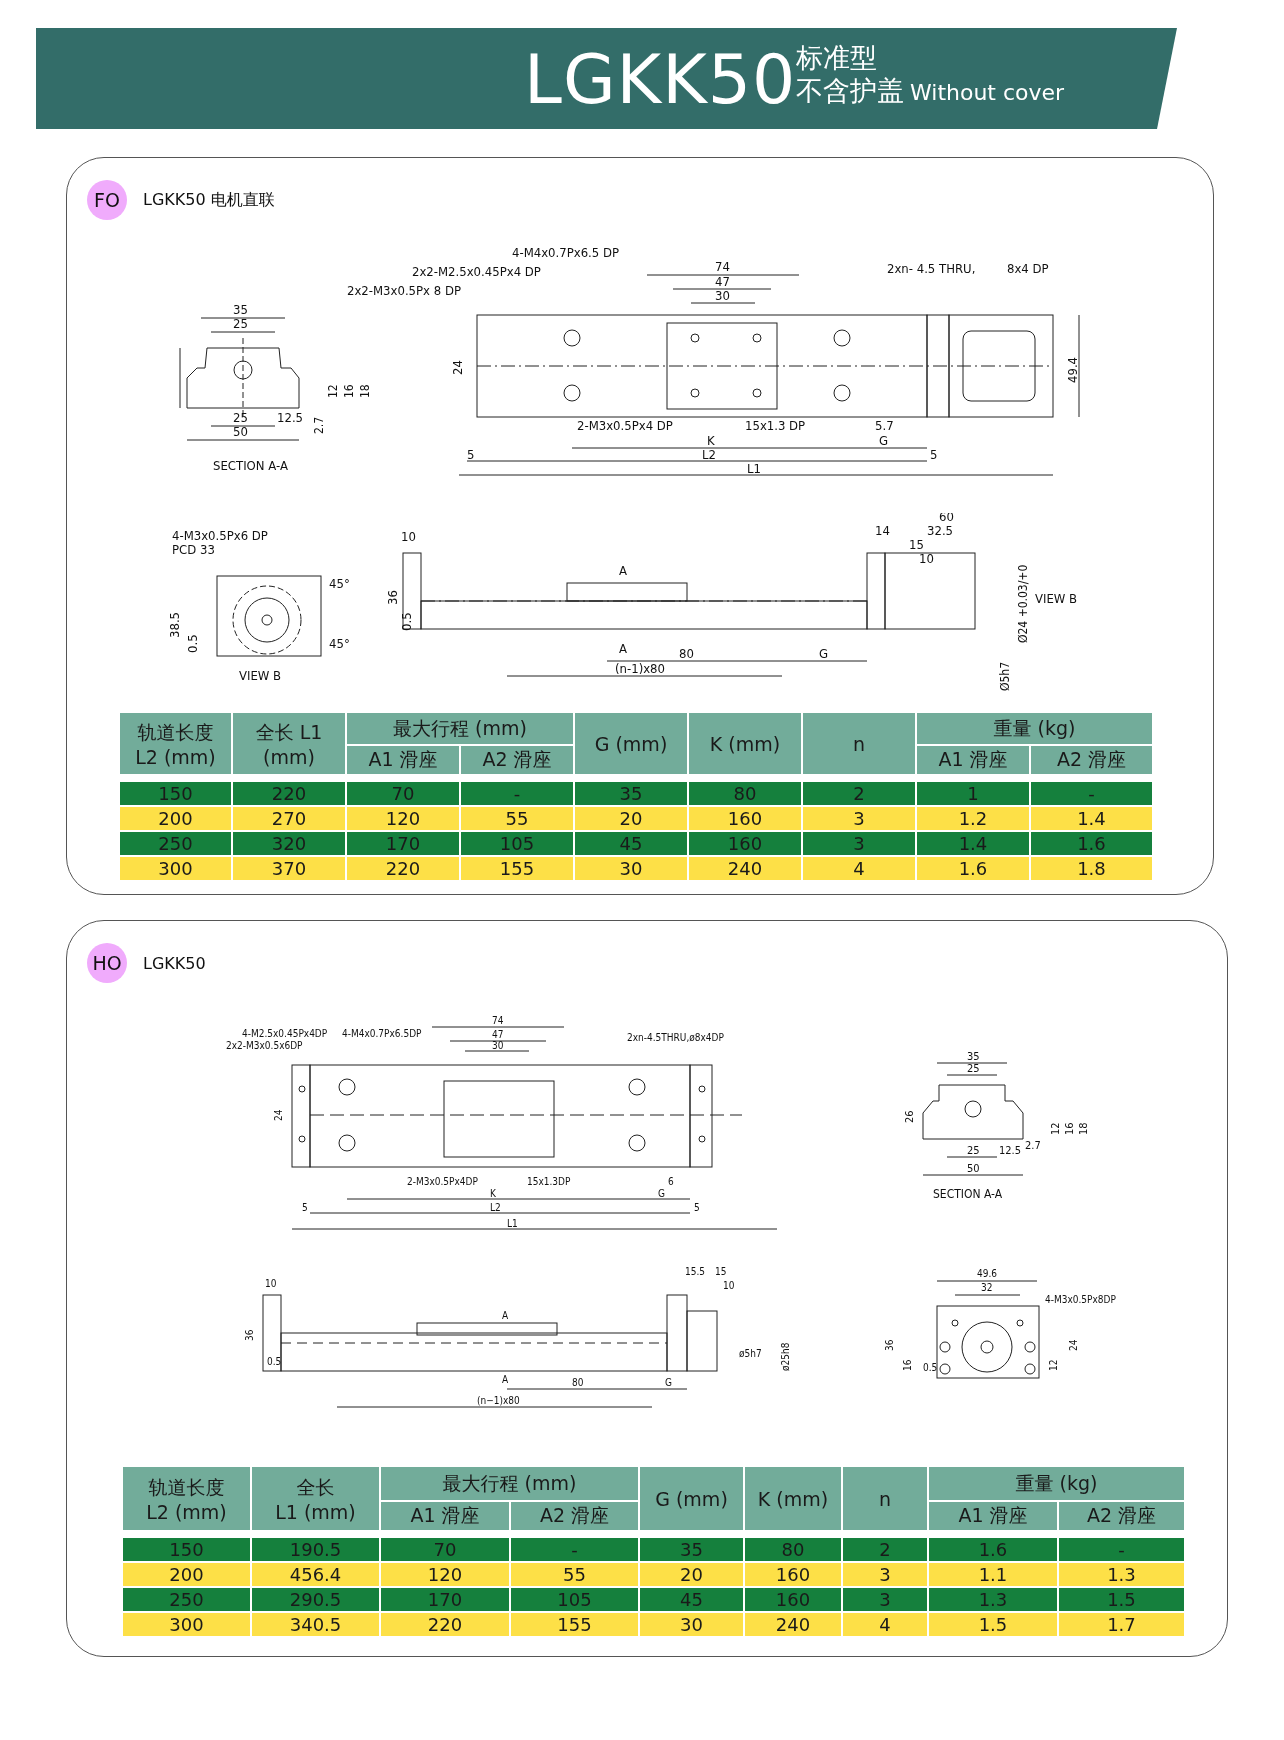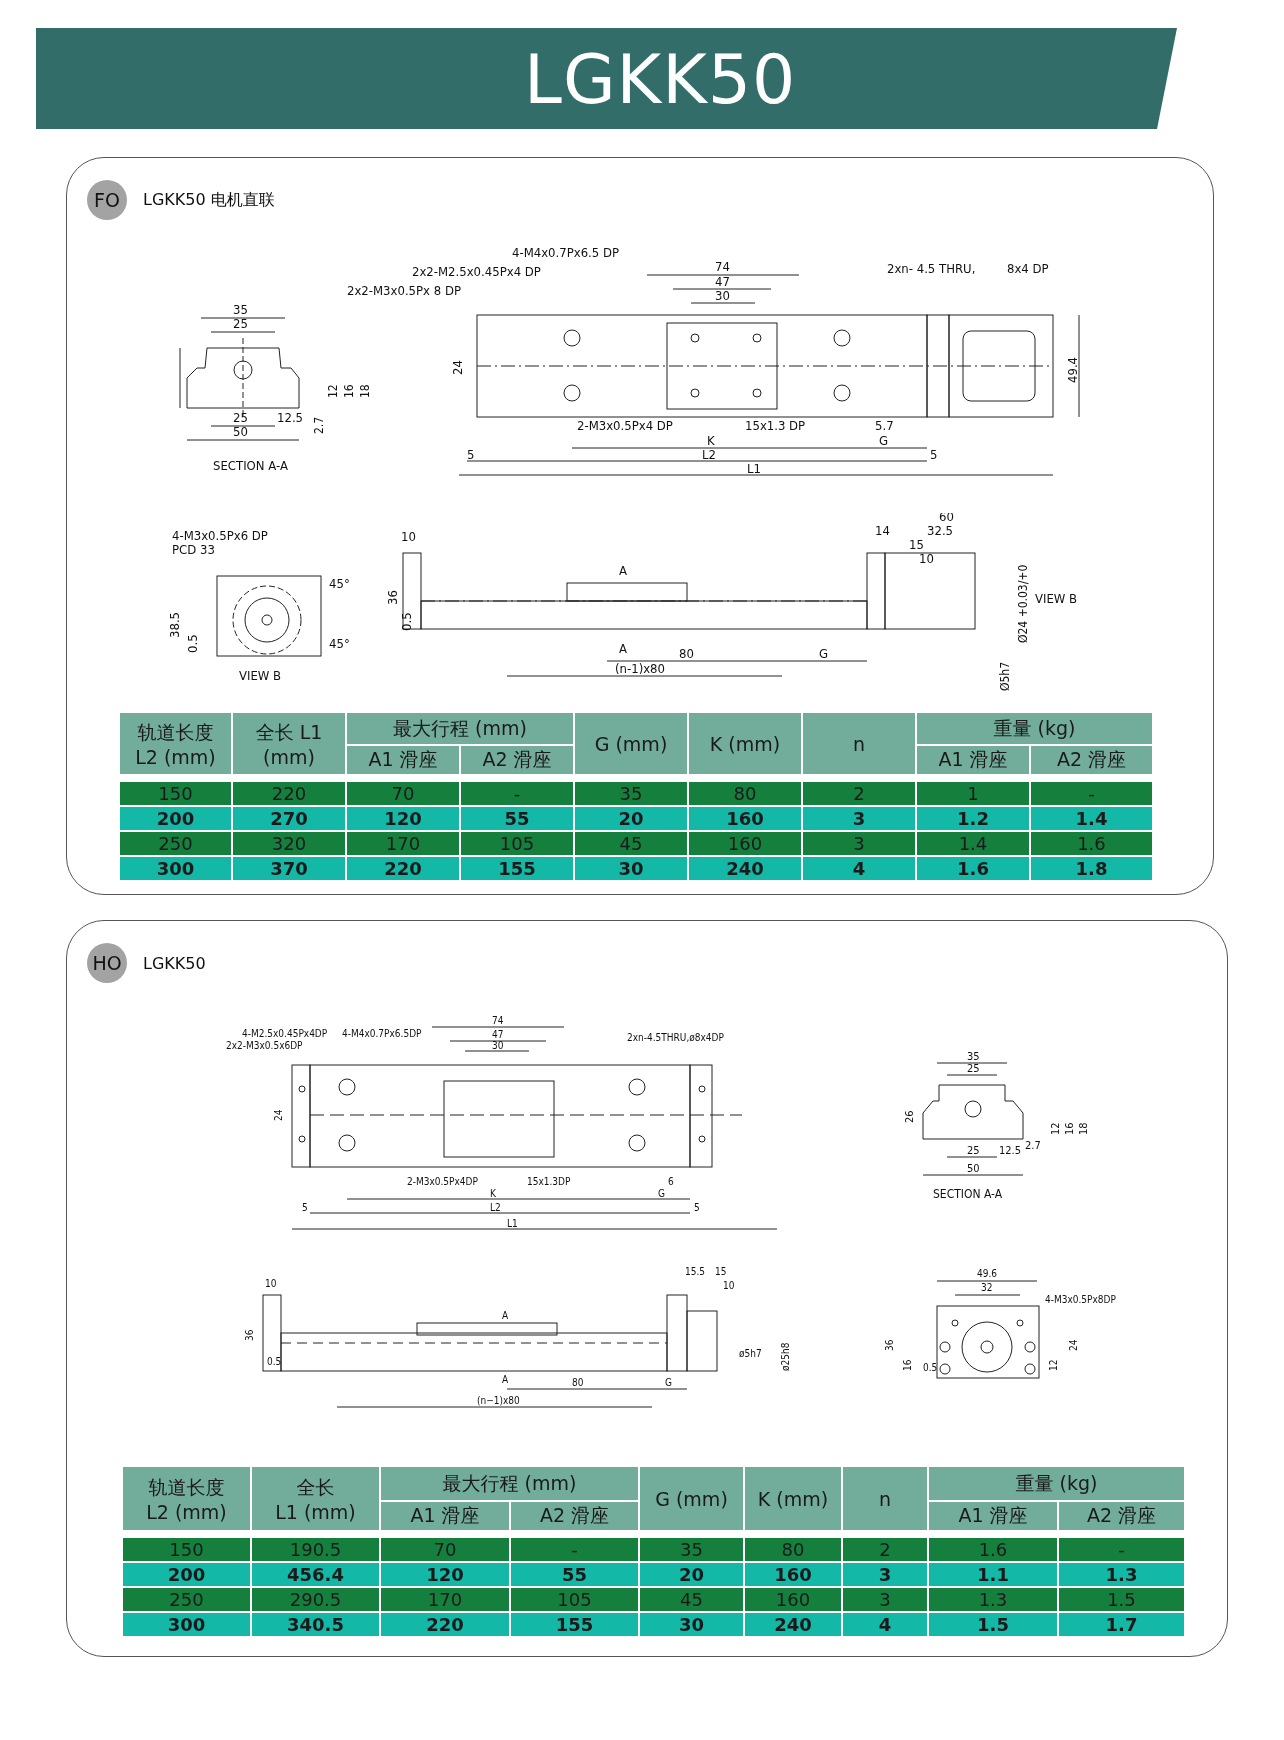--- a/index.html
+++ b/index.html
@@ -14,45 +14,51 @@
   .banner-sub .l1 { font-size: 27px; line-height: 32px; font-family: "DejaVu Sans", sans-serif; }
   .banner-sub .l2 { font-size: 27px; line-height: 34px; font-family: "DejaVu Sans", sans-serif; }
   .banner-sub .l2 .en { font-size: 22px; margin-left: 6px; }
 
   
   .panel { position: absolute; border: 1.5px solid #555; border-radius: 38px; background: #fff; }
   .panel-fo { left: 66px; top: 157px; width: 1148px; height: 738px; }
   .panel-ho { left: 66px; top: 920px; width: 1162px; height: 737px; padding-left: 44px; }
 
   .panel-head { position: absolute; left: 20px; top: 22px; display: flex; align-items: center; }
-  .badge { width: 40px; height: 40px; border-radius: 50%; background: #a3a3a3; color: #111; font-size: 19px; display: flex; align-items: center; justify-content: center; font-family: "DejaVu Sans", sans-serif; }
+  .badge { width: 40px; height: 40px; border-radius: 50%; background: #f0abfc; color: #111; font-size: 19px; display: flex; align-items: center; justify-content: center; font-family: "DejaVu Sans", sans-serif; }
   .panel-title { margin-left: 16px; font-size: 16px; font-family: "DejaVu Sans", sans-serif; color: #111; }
 
   
   .drawing { position: absolute; }
   .drawing svg { display: block; }
   .dim { font-family: "DejaVu Sans Condensed", "DejaVu Sans", sans-serif; fill: #111; }
 
   
   table.spec { position: absolute; border-collapse: separate; border-spacing: 0; font-family: "DejaVu Sans", sans-serif; }
   table.spec th, table.spec td { text-align: center; color: #1a1a1a; font-weight: normal; border-right: 2px solid #fff; border-bottom: 2px solid #fff; padding: 0; }
   table.spec th { background: #72ac9a; font-size: 19px; }
   table.spec td { font-size: 18px; }
   table.spec tr.g td { background: #15803d; }
-  table.spec tr.w td { background: #14b8a6; font-weight: bold; }
+  table.spec tr.w td { background: #fde047; }
   table.spec tr.sep td { height: 6px; background: #fff; border: none; }
 </style>
 </head>
 <body>
 
 <div class="banner">
   <svg width="1141" height="101">
     <polygon points="0,0 1141,0 1121,101 0,101" fill="#336d69"></polygon>
   </svg>
   <div class="banner-title">LGKK50</div>
+  <div class="banner-sub">
+    <div class="l1">标准型</div>
+    <div class="l2">
+      <span>不含护盖</span><span class="en">Without cover</span>
+    </div>
+  </div>
 </div>
 
 <div class="panel panel-fo">
   <div class="panel-head">
     <div class="badge">FO</div>
     <div class="panel-title">LGKK50 电机直联</div>
   </div>
 
   <div class="drawing" style="left:110px; top:140px;">
     <svg width="220" height="180" viewBox="0 0 220 180" stroke="#222" fill="none" stroke-width="1">

